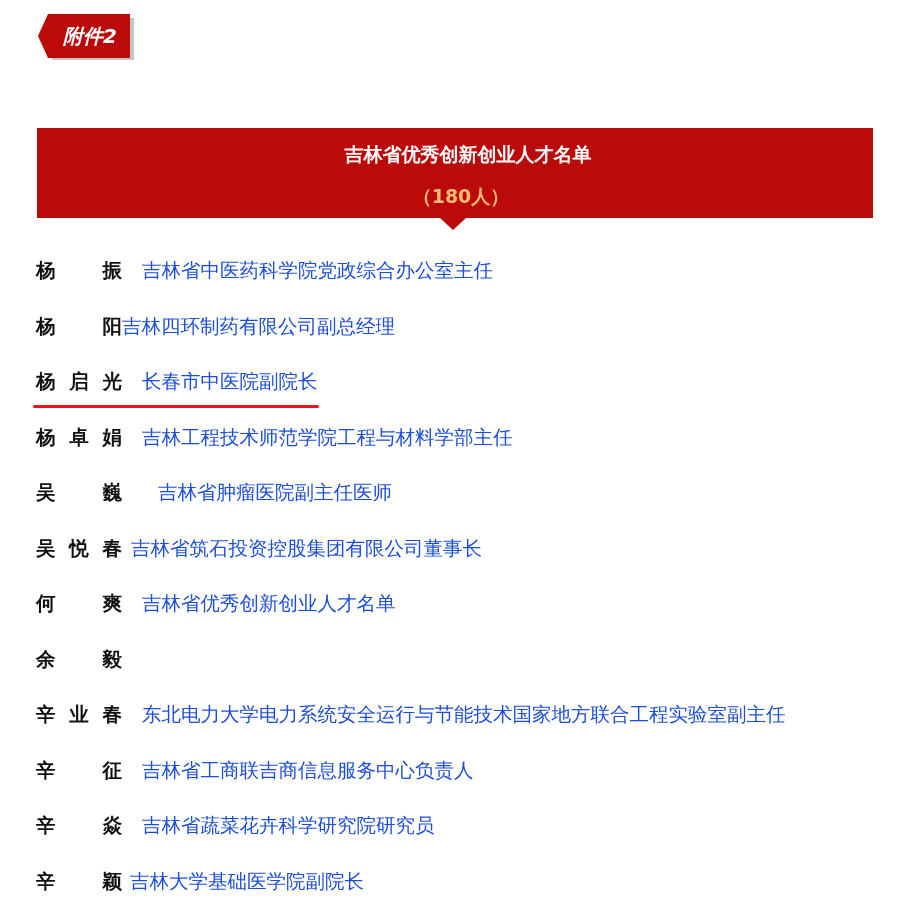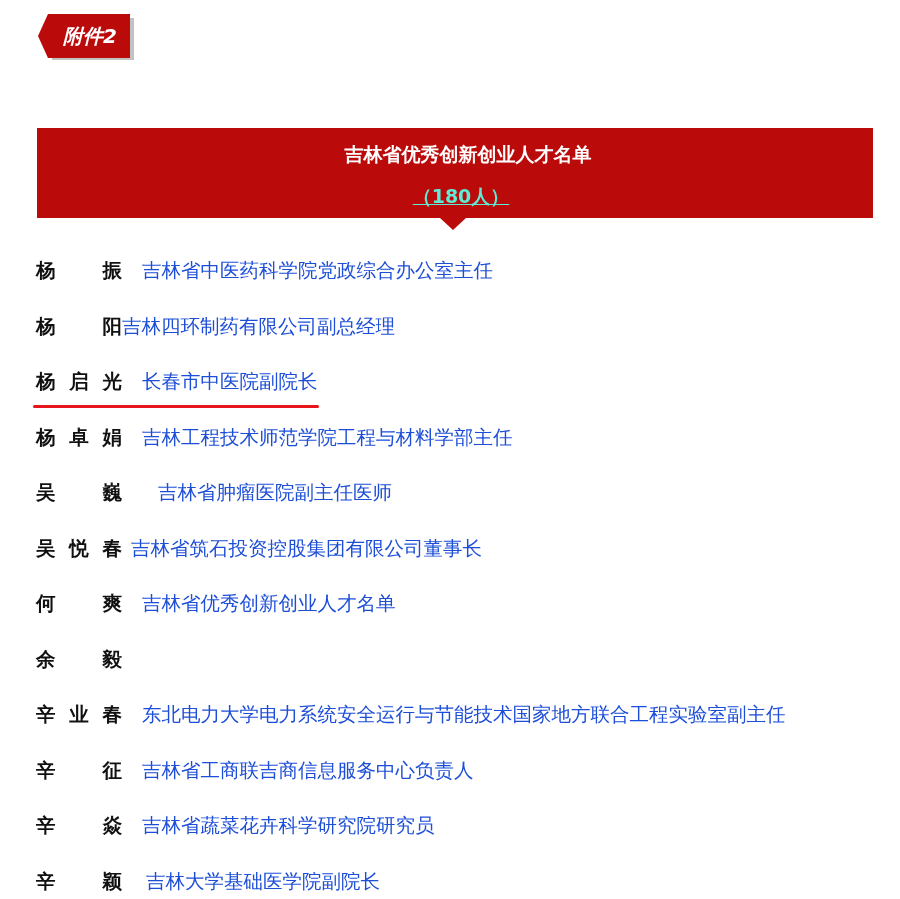--- a/index.html
+++ b/index.html
@@ -76,24 +76,23 @@
       font-size: 19px;
       letter-spacing: 0px;
       padding-left: 26px;
     }
     .banner-sub {
       position: absolute;
       left: 12px;
       right: 0;
       top: 56px;
       text-align: center;
-      color: #5eead4;
+      color: #fdba74;
       font-weight: bold;
       font-size: 19px;
-      text-decoration: underline;
     }
     .list {
       position: absolute;
       left: 36px;
       top: 254px;
       width: 850px;
     }
     .row {
       position: relative;
       height: 55.5px;
@@ -224,15 +223,15 @@
       <span>辛</span>
       <span>焱</span>
     </div>
     <div class="title-text" style="margin-left:20px">吉林省蔬菜花卉科学研究院研究员</div>
   </div>
   <div class="row">
     <div class="name">
       <span>辛</span>
       <span>颖</span>
     </div>
-    <div class="title-text" style="margin-left:24px">吉林大学基础医学院副院长</div>
+    <div class="title-text" style="margin-left:8px">吉林大学基础医学院副院长</div>
   </div>
 </div>
 
 </body></html>

